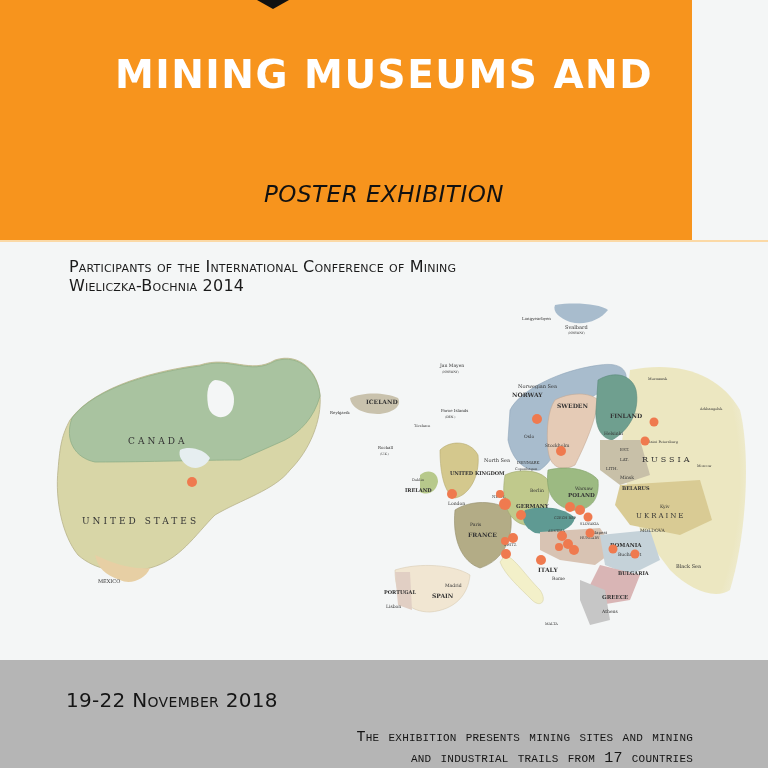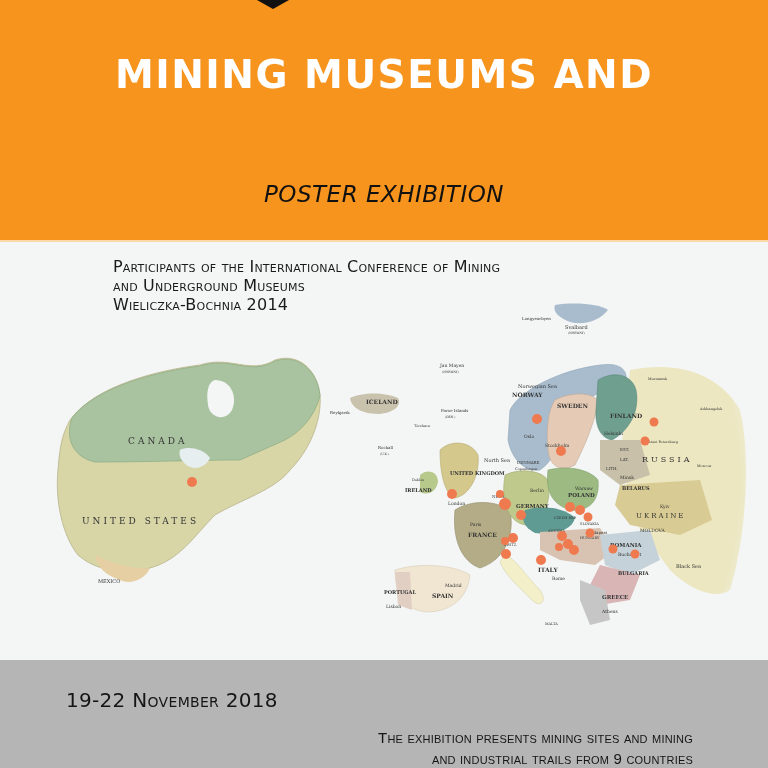--- a/index.html
+++ b/index.html
@@ -1,63 +1,62 @@
 <!DOCTYPE html>
 <html><head>
 <meta charset="utf-8">
 <style>
   * { margin:0; padding:0; box-sizing:border-box; }
   html, body { width:768px; height:768px; overflow:hidden; background:#f4f6f6; }
   body { font-family: "DejaVu Sans", sans-serif; position:relative; }
 
-  .header { position:absolute; left:0; top:0; width:768px; height:240px; background:#f7941d; }
+  .header { position:absolute; left:0; top:0; width:692px; height:240px; background:#f7941d; }
   .notch { position:absolute; left:257px; top:0; width:0; height:0;
            border-left:16px solid transparent; border-right:16px solid transparent;
            border-top:9px solid #111; }
   .title { position:absolute; left:0; top:56px; width:768px; text-align:center;
            color:#ffffff; font-family:"DejaVu Sans", sans-serif; font-weight:bold;
            font-size:39px; line-height:37px; letter-spacing:1.5px; }
   .subtitle { position:absolute; left:0; top:181px; width:768px; text-align:center;
               color:#111; font-family:"DejaVu Sans", sans-serif; font-size:23px; letter-spacing:0.5px;font-style:italic; }
 
   .mid { position:absolute; left:0; top:240px; width:768px; height:420px; background:#f4f6f6;
          border-top:2px solid #fbd9a6; }
   .participants { position:absolute; left:69px; top:257px; color:#1a1a1a;
                   font-family:"DejaVu Sans", sans-serif; font-size:16px; line-height:19px;
-                  font-variant:small-caps; letter-spacing:0.2px;margin-left:44px; }
+                  font-variant:small-caps; letter-spacing:0.2px; }
   .participants div { white-space:nowrap; }
 
   .map { position:absolute; left:0; top:300px; width:768px; height:360px; }
   .map svg { width:768px; height:360px; display:block; }
   .maplabel { font-family:"DejaVu Serif", serif; fill:#333; }
 
   .footer { position:absolute; left:0; top:660px; width:768px; height:108px; background:#b5b5b5; }
   .dates { position:absolute; left:66px; top:688px; color:#151515;
            font-family:"DejaVu Sans", sans-serif; font-size:20px; font-variant:small-caps; letter-spacing:0.3px; }
   .desc { position:absolute; right:75px; top:727px; text-align:right; color:#151515;
-          font-family:Liberation Sans, sans-serif; font-size:15px; line-height:21px;
+          font-family:Liberation Mono, monospace; font-size:15px; line-height:21px;
           font-variant:small-caps; letter-spacing:0.2px; }
   .desc div { white-space:nowrap; }
 </style>
 </head>
 <body>
 
 <div class="header">
   <div class="notch"></div>
   <div class="title">
     <div>MINING MUSEUMS AND</div>
   </div>
   <div class="subtitle">POSTER EXHIBITION</div>
 </div>
 
 <div class="mid"></div>
 
 <div class="participants">
   <div>Participants of the International Conference of Mining</div>
-  <div>and Underground Museums</div>
   <div>Wieliczka-Bochnia 2014</div>
 </div>
 
 <div class="map">
   <svg viewBox="0 0 768 360" xmlns="http://www.w3.org/2000/svg">
     <defs>
       <radialGradient id="fadeR" cx="0.3" cy="0.5" r="0.75">
         <stop offset="0.75" stop-color="#f4f6f6" stop-opacity="0"></stop>
         <stop offset="1" stop-color="#f4f6f6" stop-opacity="1"></stop>
       </radialGradient>
@@ -204,14 +203,14 @@
     </g>
 
     <rect x="560" y="0" width="208" height="360" fill="url(#fadeR)"></rect>
   </svg>
 </div>
 
 <div class="footer"></div>
 <div class="dates">19-22 November 2018</div>
 <div class="desc">
   <div>The exhibition presents mining sites and mining</div>
-  <div>and industrial trails from 9 countries</div>
+  <div>and industrial trails from 17 countries</div>
 </div>
 
 </body></html>

